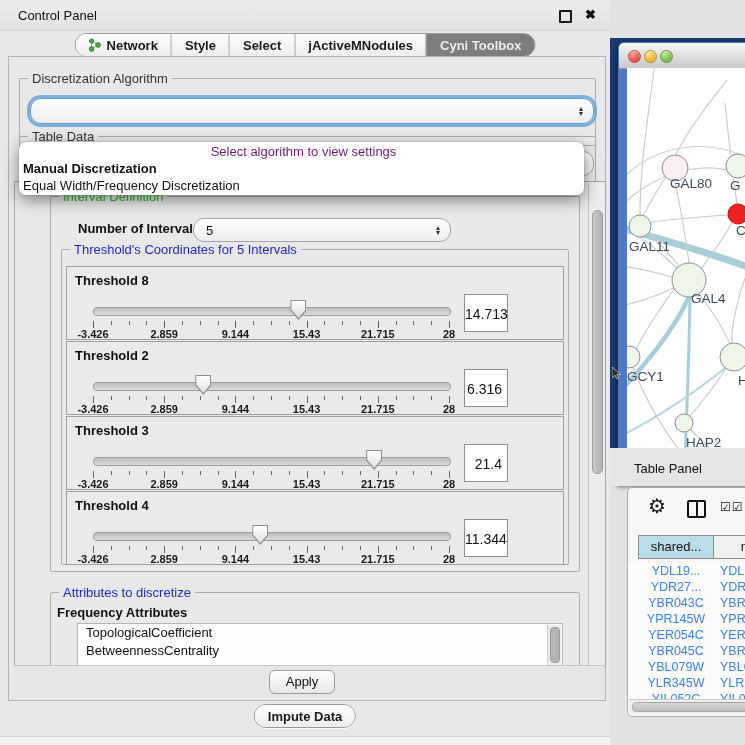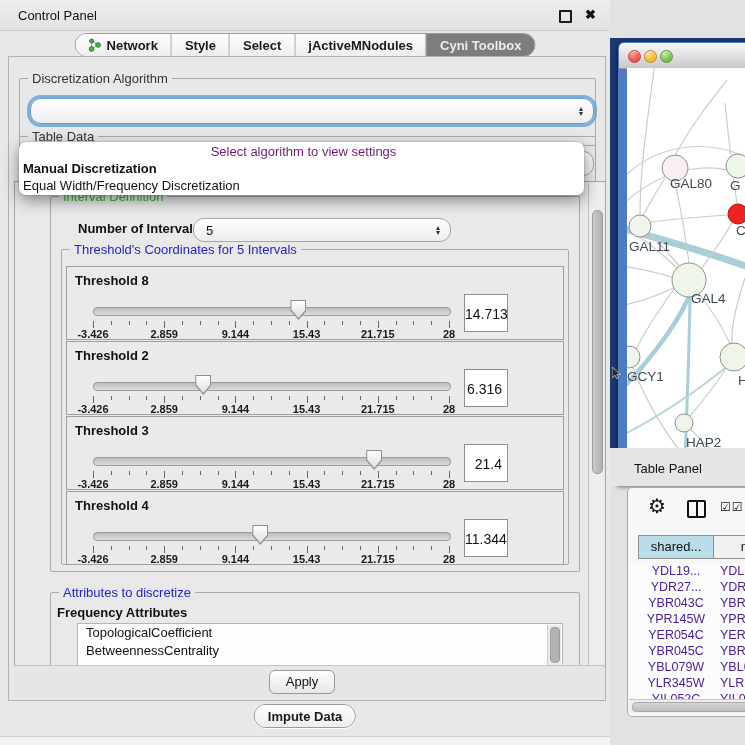--- a/index.html
+++ b/index.html
@@ -93,21 +93,21 @@
   .splitic{position:absolute;left:59px;top:12px;width:15px;height:14px;border:2px solid #111;border-radius:2px;cursor:pointer;}
   .splitic::after{content:"";position:absolute;left:50%;top:0;bottom:0;width:2px;background:#111;transform:translateX(-50%);}
   .checksic{position:absolute;left:92px;top:12px;font-size:12px;color:#111;letter-spacing:1px;cursor:pointer;}
   .hrow{position:absolute;left:0;top:47px;width:200px;height:26px;}
   .hcell{position:absolute;top:0;height:24px;border:1px solid #8f8f8f;box-sizing:border-box;font-size:13px;color:#111;
          text-align:center;line-height:22px;cursor:pointer;}
   .hcell.c0{left:10px;width:76px;background:var(--table_header_blue);}
   .hcell.c1{left:85px;width:70px;background:#f0f0f0;}
   .trows{position:absolute;left:0;top:75px;width:200px;height:136px;overflow:hidden;background:#fcfcfc;}
   .trow{position:relative;height:16px;cursor:pointer;}
-  .tcell{position:absolute;top:0;height:16px;font-size:12.5px;color:#4c1d95;line-height:16px;white-space:nowrap;}
+  .tcell{position:absolute;top:0;height:16px;font-size:12.5px;color:#3b82f6;line-height:16px;white-space:nowrap;}
   .tcell.c0{left:10px;width:76px;text-align:center;}
   .tcell.c1{left:92px;}
   .hsb{position:absolute;left:1px;top:211px;width:128px;height:13px;background:#efefef;border-top:1px solid #c8c8c8;}
   .hsb .thumbbar{position:absolute;left:3px;top:2px;height:8px;width:118px;border-radius:4px;
                  background:linear-gradient(#d6d6d6,#bdbdbd);border:1px solid #a8a8a8;}
   .cursor{position:absolute;left:612px;top:367px;z-index:50;}
 </style>
 </head>
 <body>
 

